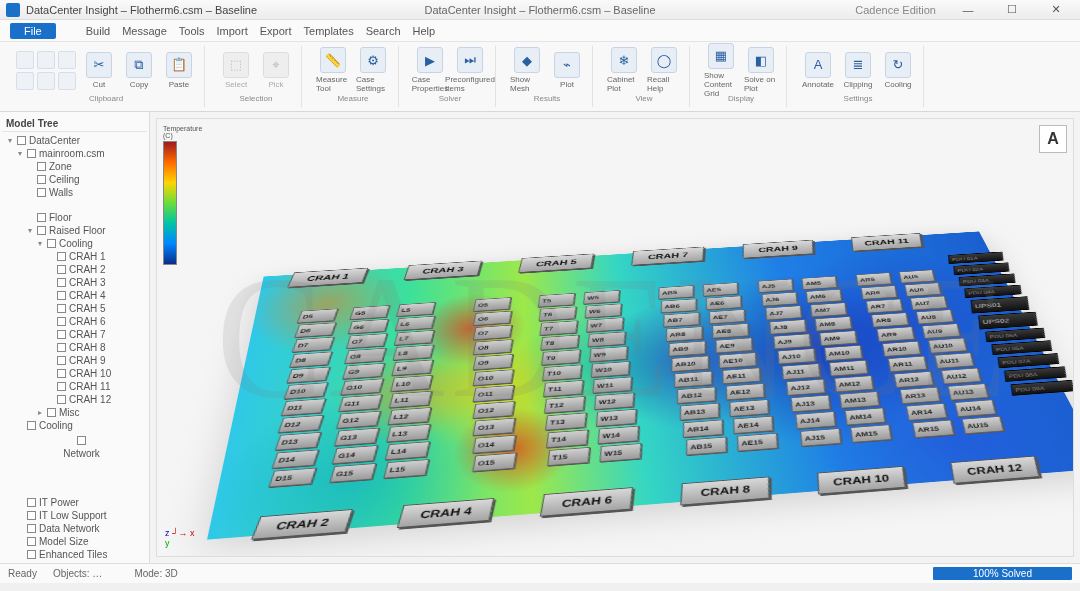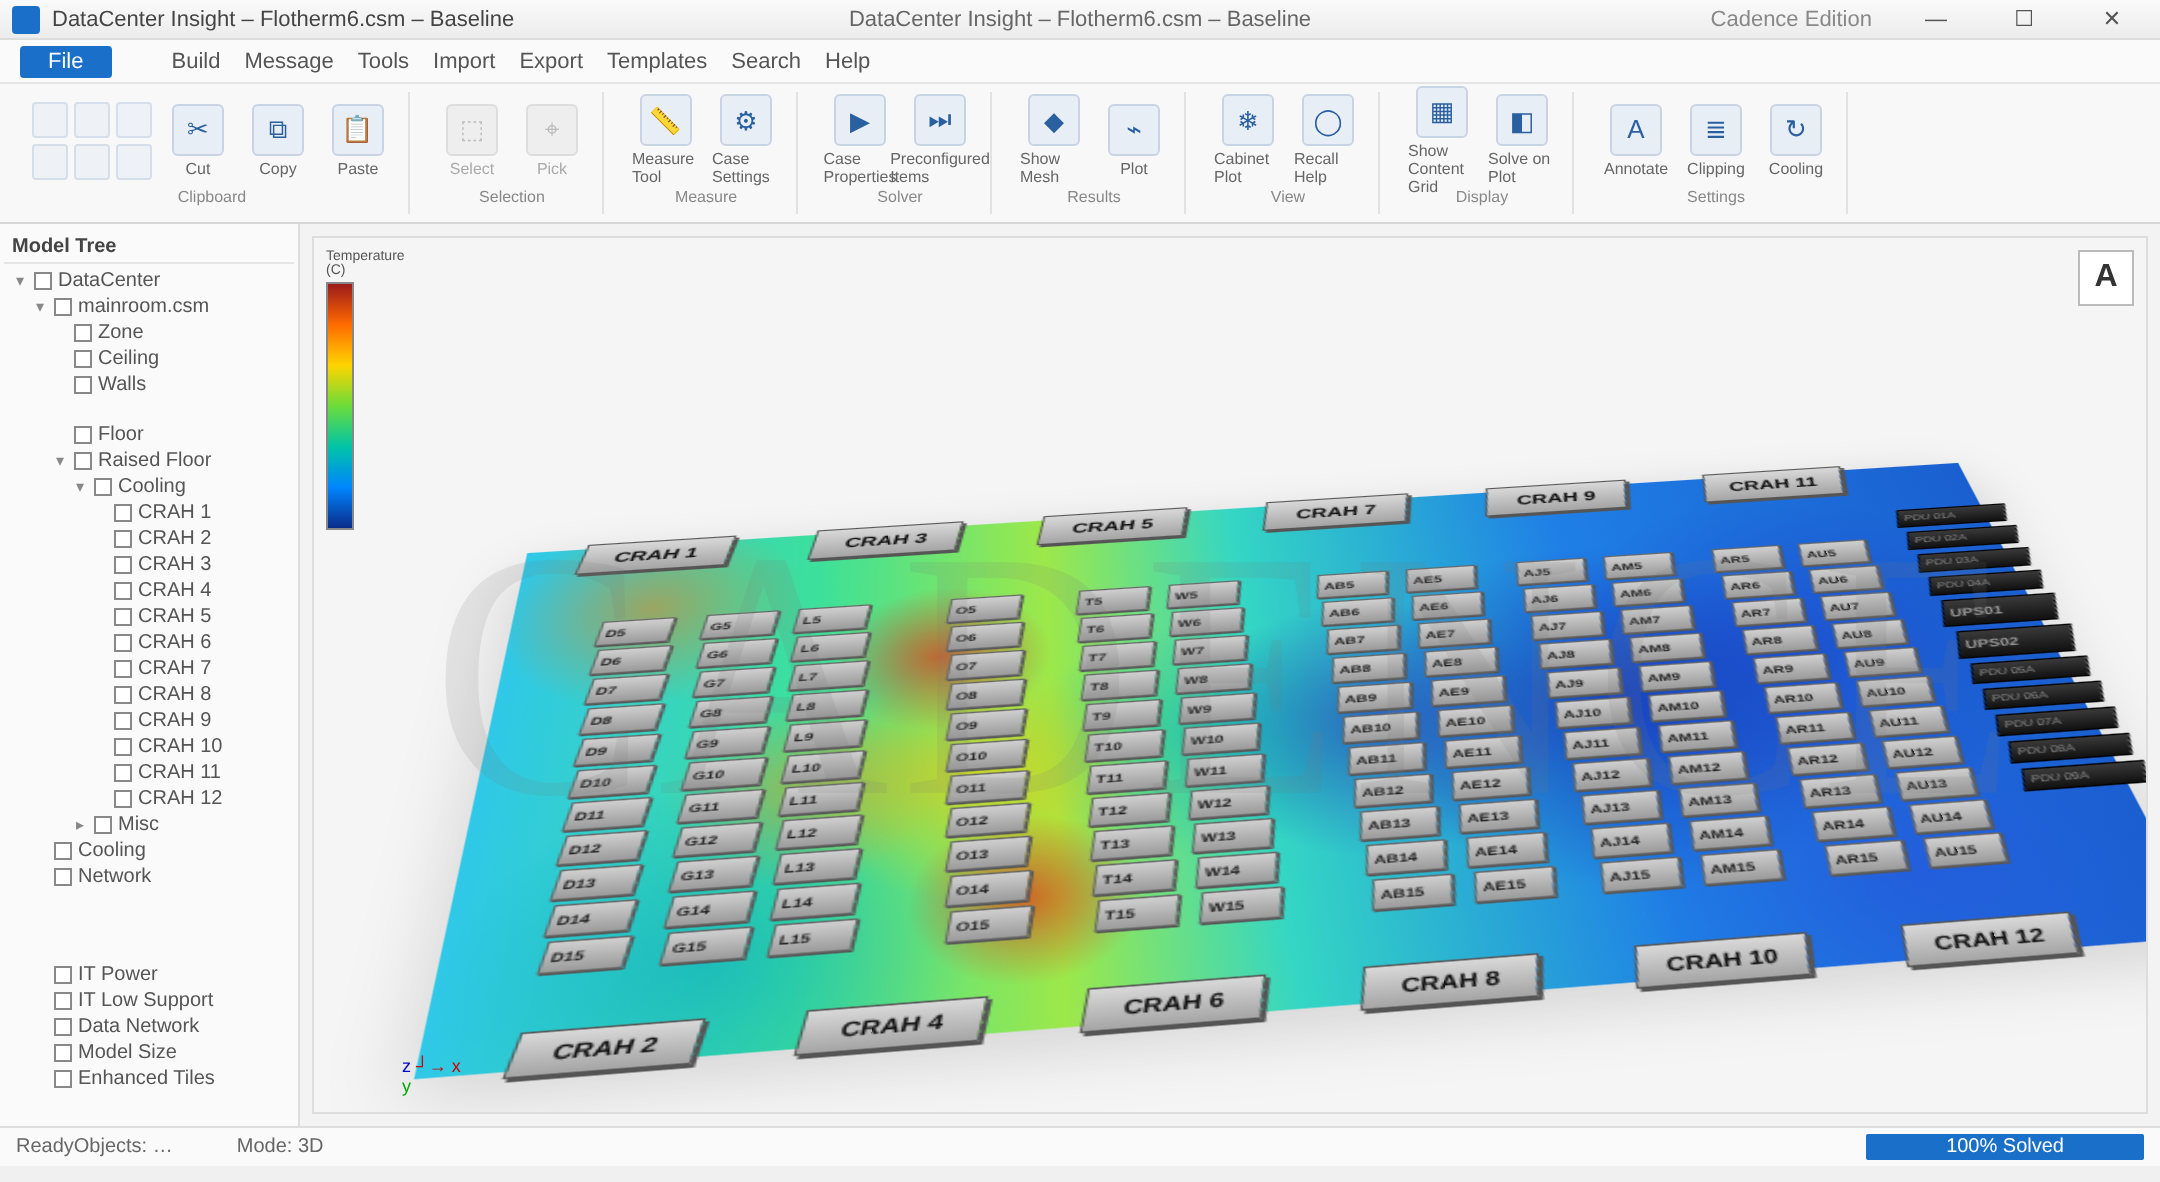--- a/index.html
+++ b/index.html
@@ -35,21 +35,21 @@
   .tcaret { width:8px; color:#888; font-size:8px; text-align:center;}
   .tcb { width:9px; height:9px; border:1px solid #888; background:#fff; }
   .tlabel { }
 
   .viewport { flex:1; position:relative; background:#f3f3f3; }
   .canvas { position:absolute; inset:6px; background:#f5f5f5; border:1px solid #ddd; overflow:hidden; }
   .axisbadge { position:absolute; top:6px; right:6px; width:28px; height:28px; background:#fff; border:1px solid #bbb; display:flex; align-items:center; justify-content:center; font-weight:700; color:#333;}
   .legend { position:absolute; top:6px; left:6px; width:26px; height:140px; display:flex; flex-direction:column; }
   .legend .ltitle { font-size:7px; color:#555; margin-bottom:2px;}
   .legend .bar { flex:1; width:14px; background:linear-gradient(#9c1b1b,#ff6a00,#ffd400,#6bdc3a,#00c4a6,#0086ff,#0a2c8a); border:1px solid #888;}
-  .compass { position:absolute; bottom:8px; left:8px; font-size:9px; color:#c00;margin-left:36px; }
+  .compass { position:absolute; bottom:8px; left:8px; font-size:9px; color:#c00; }
   .compass .y { color:#0a0; } .compass .z { color:#00c; }
 
   .scene { position:absolute; inset:0; }
   .floor { position:absolute; left:90px; top:60px; width:800px; height:370px; transform:perspective(1200px) rotateX(48deg) rotateZ(-6deg); transform-origin:center center; border-radius:3px; box-shadow:0 10px 40px rgba(0,0,0,0.15);}
   .heat { position:absolute; inset:0;
     background:
       radial-gradient(circle at 28% 30%, rgba(255,0,0,0.55), transparent 9%),
       radial-gradient(circle at 33% 78%, rgba(255,0,0,0.55), transparent 9%),
       radial-gradient(circle at 9% 15%, rgba(255,120,0,0.5), transparent 10%),
       radial-gradient(circle at 20% 55%, rgba(255,140,0,0.45), transparent 10%),
@@ -328,21 +328,21 @@
         <div class="tnode" style="padding-left: 30px;">
           <span class="tcaret">▸</span>
           <span class="tcb"></span>
           <span class="tlabel">Misc</span>
         </div>
         <div class="tnode" style="padding-left: 10px;">
           <span class="tcaret"></span>
           <span class="tcb"></span>
           <span class="tlabel">Cooling</span>
         </div>
-        <div class="tnode" style="padding-left: 10px;">
+        <div class="tnode" style="padding-left: 10px; flex-direction: column;">
           <span class="tcaret"></span>
           <span class="tcb"></span>
           <span class="tlabel">Network</span>
         </div>
         <div class="tnode" style="padding-left: 10px; margin-top: 36px;">
           <span class="tcaret"></span>
           <span class="tcb"></span>
           <span class="tlabel">IT Power</span>
         </div>
         <div class="tnode" style="padding-left: 10px;">
@@ -574,16 +574,16 @@
       </div>
 
       <div class="watermark">
         <span>CADENCE</span>
       </div>
     </div>
   </div>
 </div>
 
 <div class="statusbar">
-  <span id="status-left"><span style="">Ready</span><span style="margin-right: 32px;">Objects: …</span><span style="margin-right: 16px;">Mode: 3D</span></span>
+  <span id="status-left"><span style="margin-right: 16px;">Ready</span><span style="margin-right: 32px;">Objects: …</span><span style="margin-right: 16px;">Mode: 3D</span></span>
   <span class="sp"></span>
   <span class="done">100% Solved</span>
 </div>
 
 </body></html>

